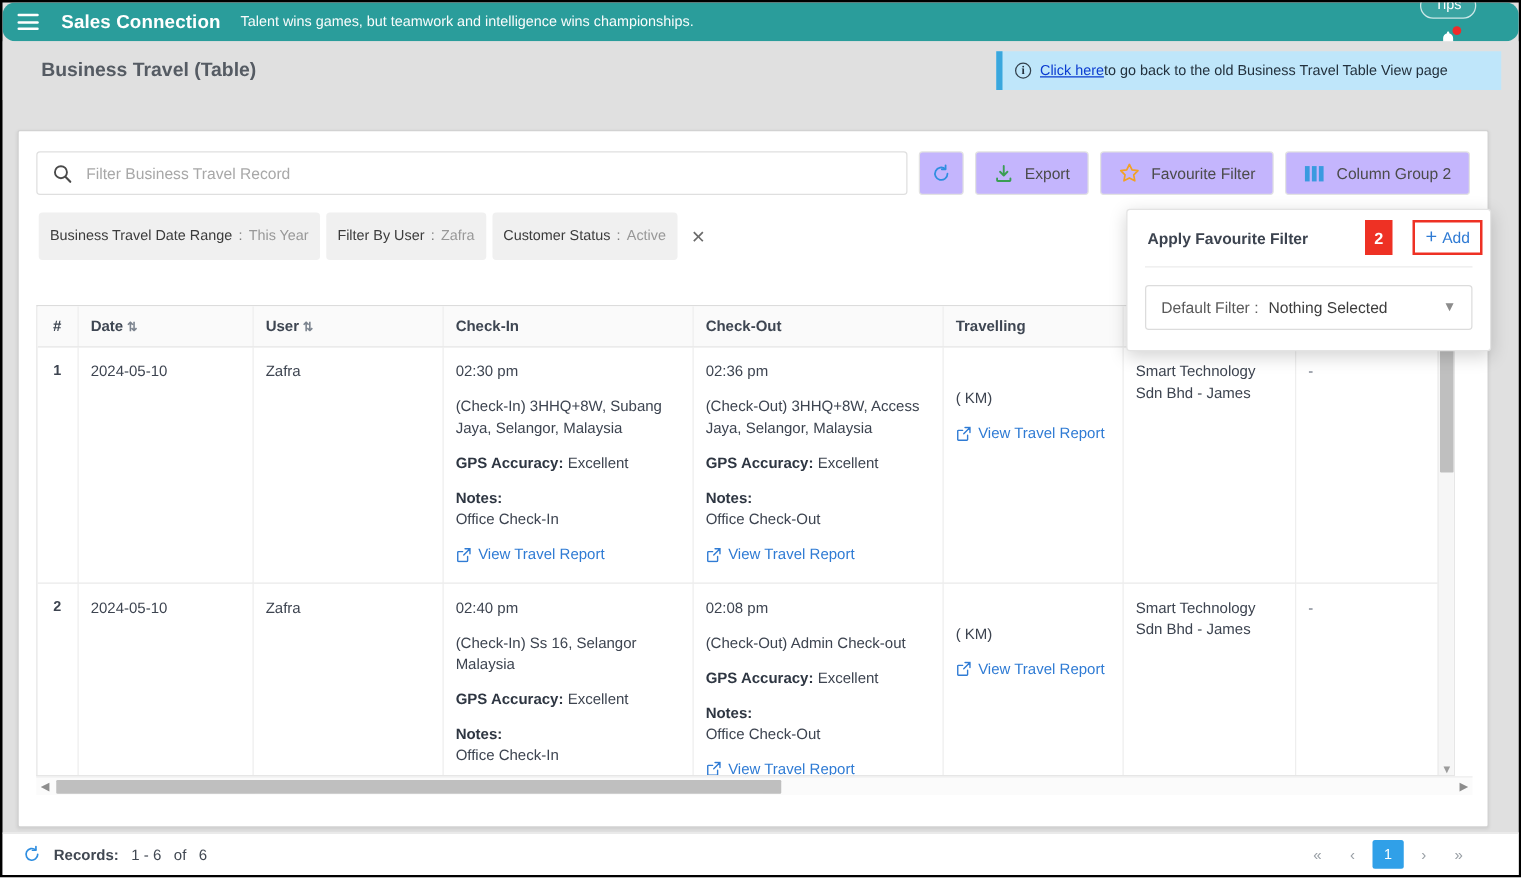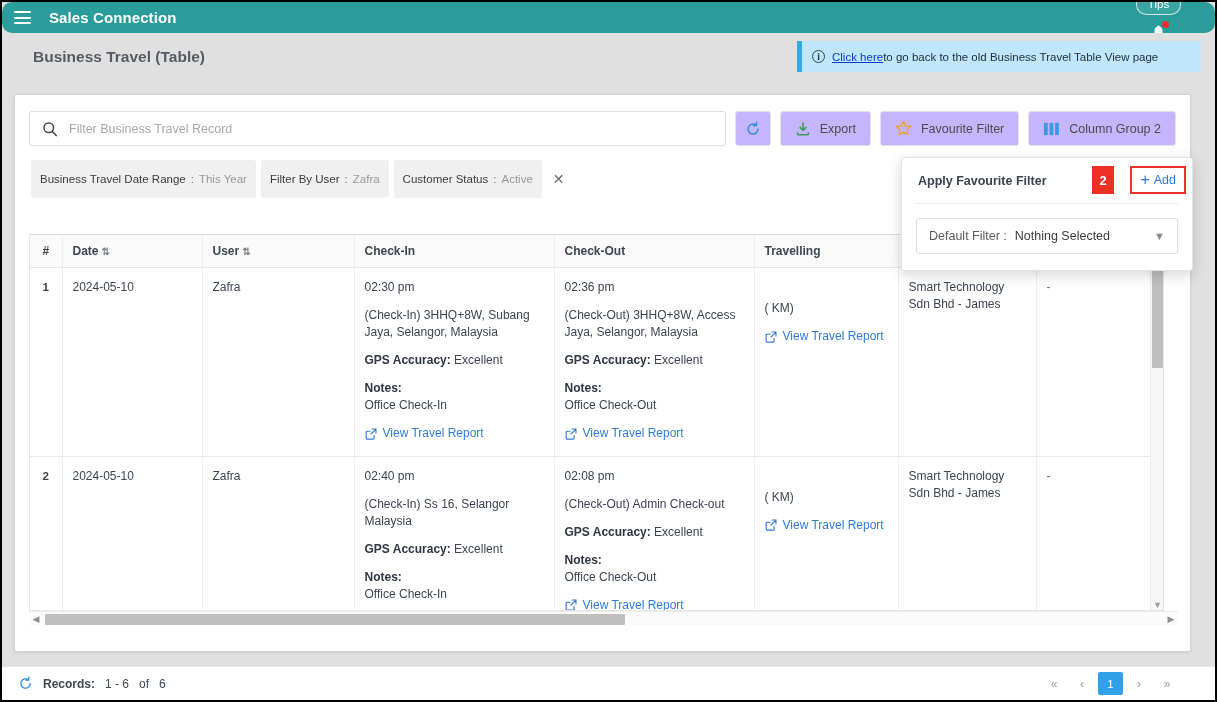--- a/index.html
+++ b/index.html
@@ -82,21 +82,21 @@
     width: 13px; height: 13px; border: 1.3px solid #33414d; border-radius: 50%;
     display:inline-flex; align-items:center; justify-content:center;
     font-size: 9.5px; font-weight: bold; margin-right: 7px; font-family: "Liberation Serif", serif;
     flex: 0 0 auto;
   }
   .infobanner a { color: #0a3bd0; text-decoration: underline; font-weight: normal; }
 
   
   .card {
     position: absolute;
-    left: 12px; top: 92px;
+    left: 12px; top: 102px;
     width: 1177px; height: 558px;
     background: #fff;
     border: 1px solid #d2d2d2;
     border-radius: 2px;
     box-shadow: 0 1px 3px rgba(0,0,0,.09);
     overflow: visible;
   }
 
   
   .toolbar { display: flex; align-items: center; padding: 16px 14px 0 14px; gap: 9px; }
@@ -291,20 +291,21 @@
 
 <div id="app">
 
   <div class="topbar">
     <div class="burger">
       <span></span>
         <span></span>
         <span></span>
     </div>
     <div class="brand">Sales Connection</div>
+    <div class="tagline">Talent wins games, but teamwork and intelligence wins championships.</div>
 
     <div class="topbar-right">
       <div class="pill">Quick Access</div>
       <div class="pill">Tips</div>
       <div class="bell-wrap">
         <svg width="15" height="16" viewBox="0 0 15 16" fill="none">
           <path d="M7.5 1.2c-.5 0-.9.4-.9.9v.4C4.8 2.9 3.5 4.5 3.5 6.4v3L2.4 11.2h10.2L11.5 9.4v-3c0-1.9-1.3-3.5-3.1-3.9v-.4c0-.5-.4-.9-.9-.9z" fill="#fff"></path>
           <path d="M6 12c0 .83.67 1.5 1.5 1.5S9 12.83 9 12H6z" fill="#fff"></path>
         </svg>
         <div class="bell-dot"></div>

